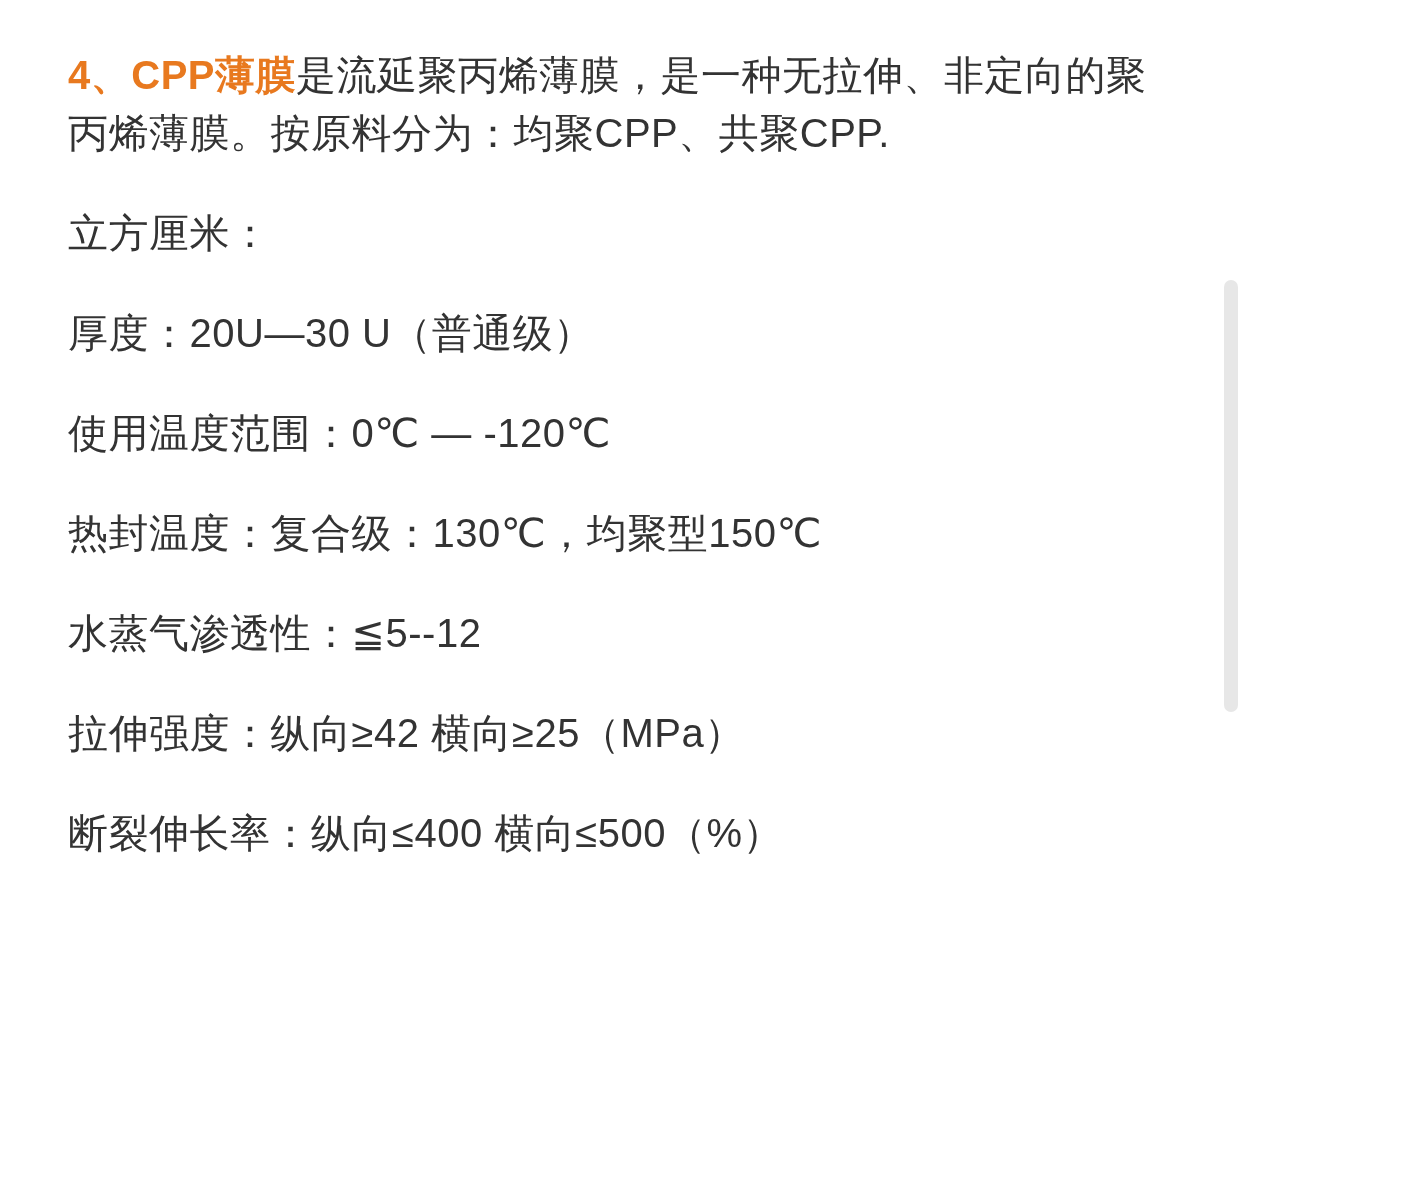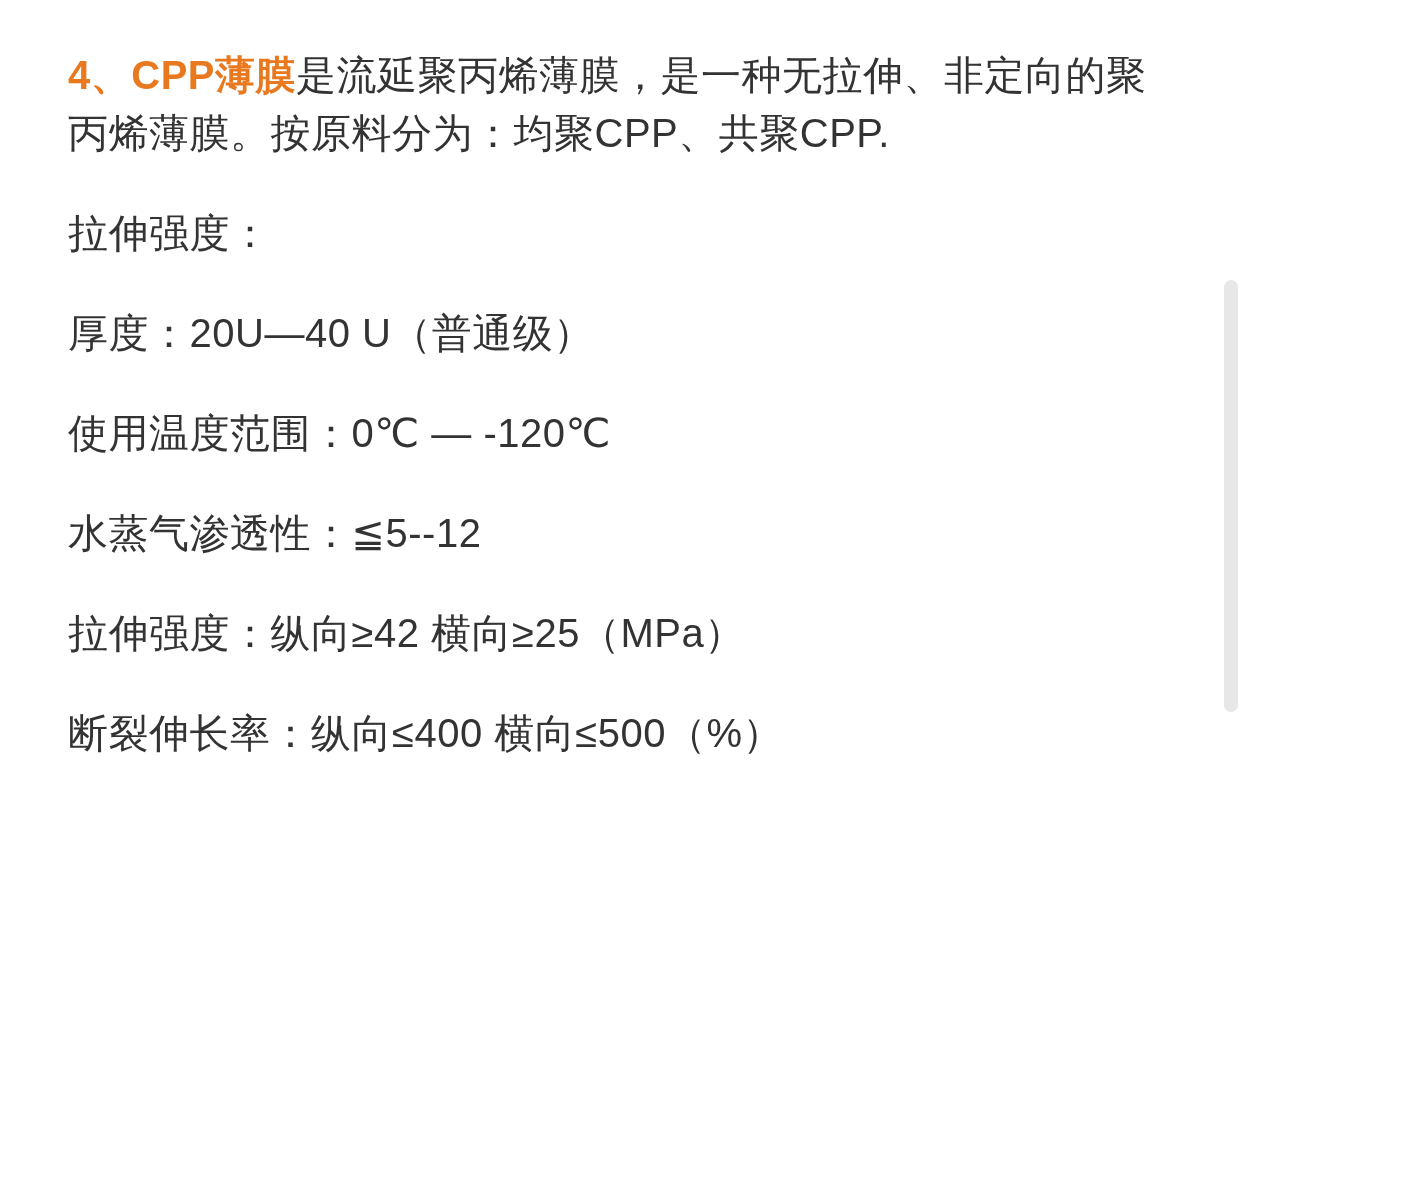--- a/index.html
+++ b/index.html
@@ -47,22 +47,23 @@
 </style>
 </head>
 <body>
 
 <div class="page">
 
   <p>
     <strong class="accent">4、CPP薄膜</strong><span>是流延聚丙烯薄膜，是一种无拉伸、非定向的聚丙烯薄膜。按原料分为：均聚CPP、共聚CPP.</span>
   </p>
 
-  <p>拉伸强度：</p>
-  <p>厚度：20U—40 U（普通级）</p>
+  <p>立方厘米：</p>
+  <p>厚度：20U—30 U（普通级）</p>
   <p>使用温度范围：0℃ — -120℃</p>
+  <p>热封温度：复合级：130℃，均聚型150℃</p>
   <p>水蒸气渗透性：≦5--12</p>
   <p>拉伸强度：纵向≥42 横向≥25（MPa）</p>
   <p>断裂伸长率：纵向≤400 横向≤500（%）</p>
 
   <div class="scrollbar-thumb"></div>
 
 </div>
 
 </body></html>

